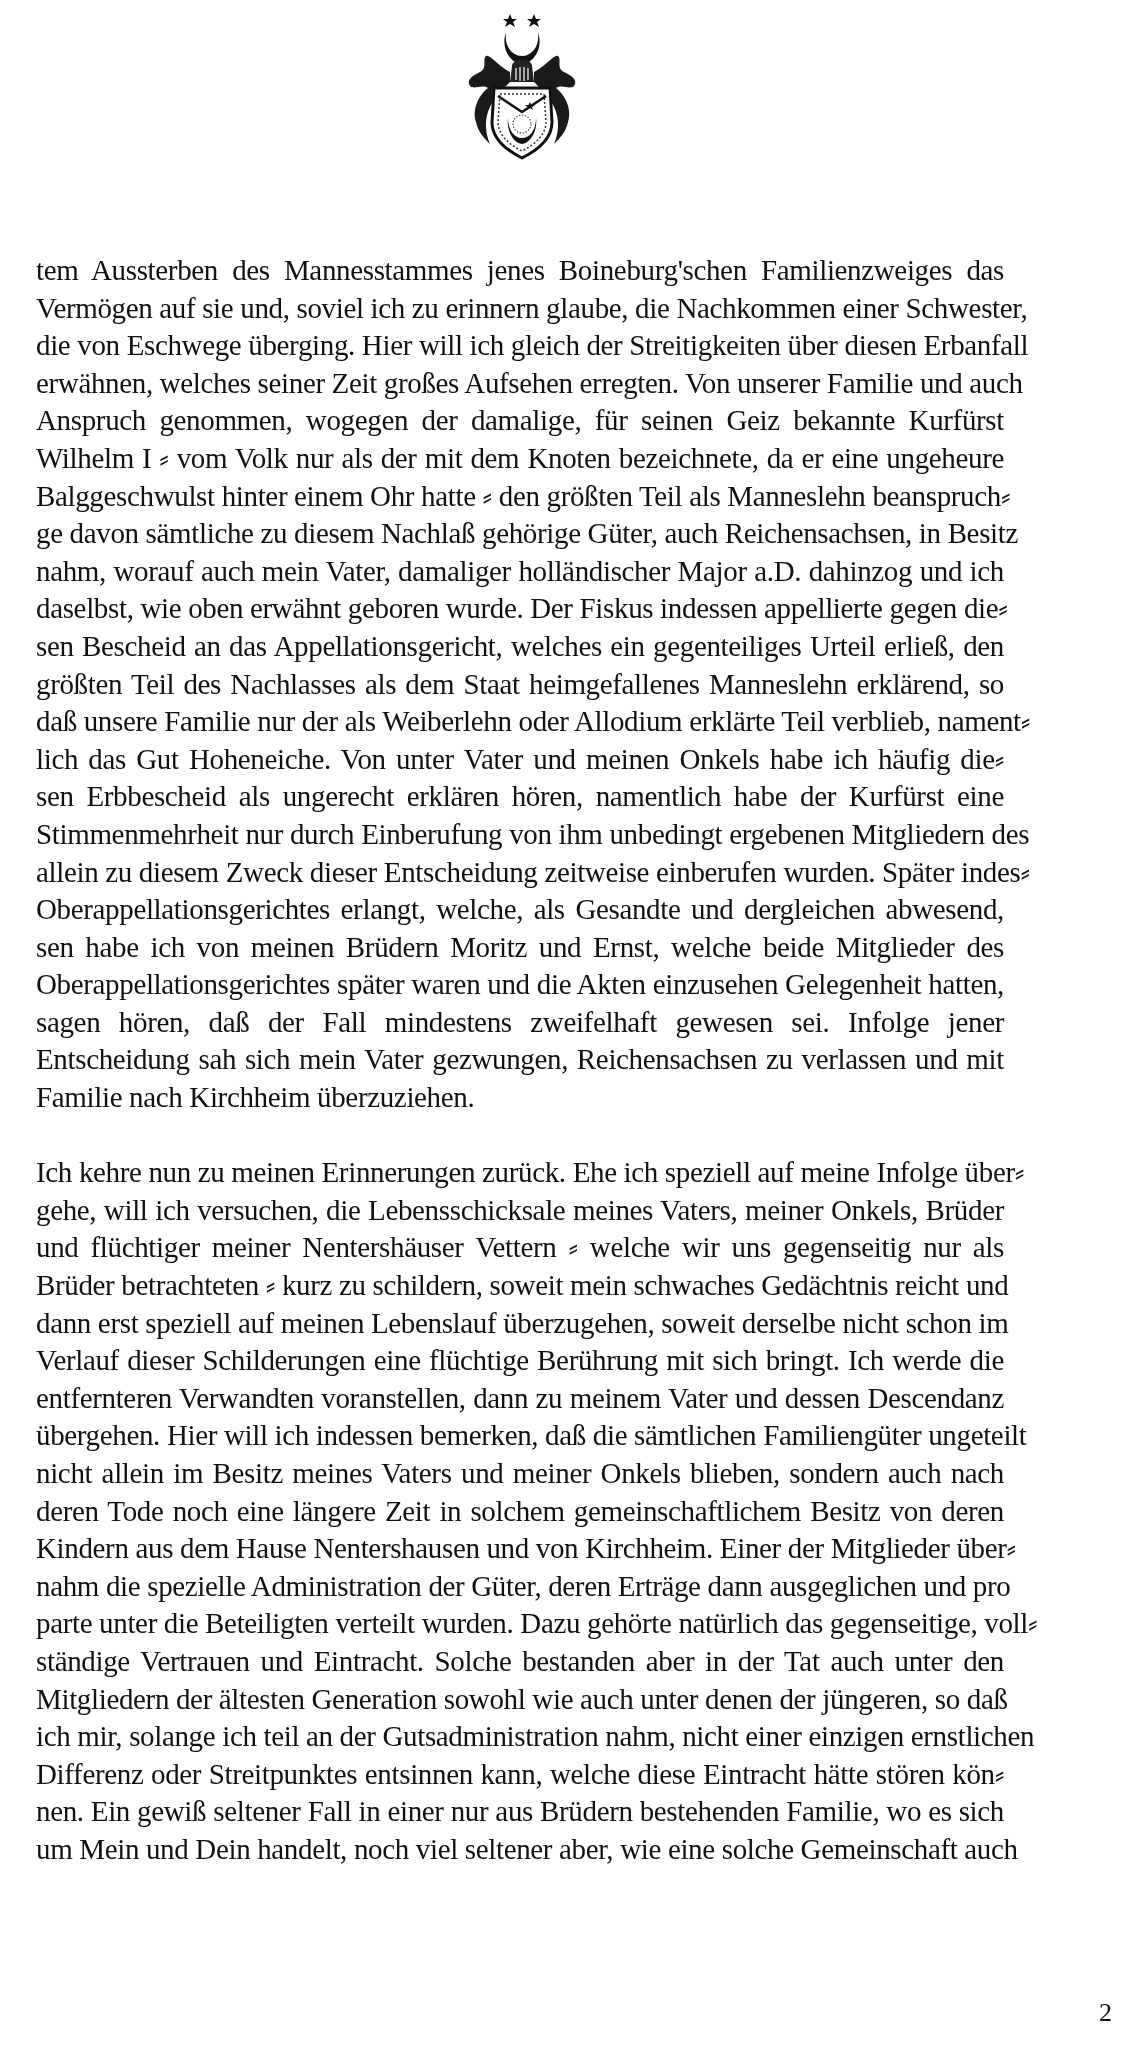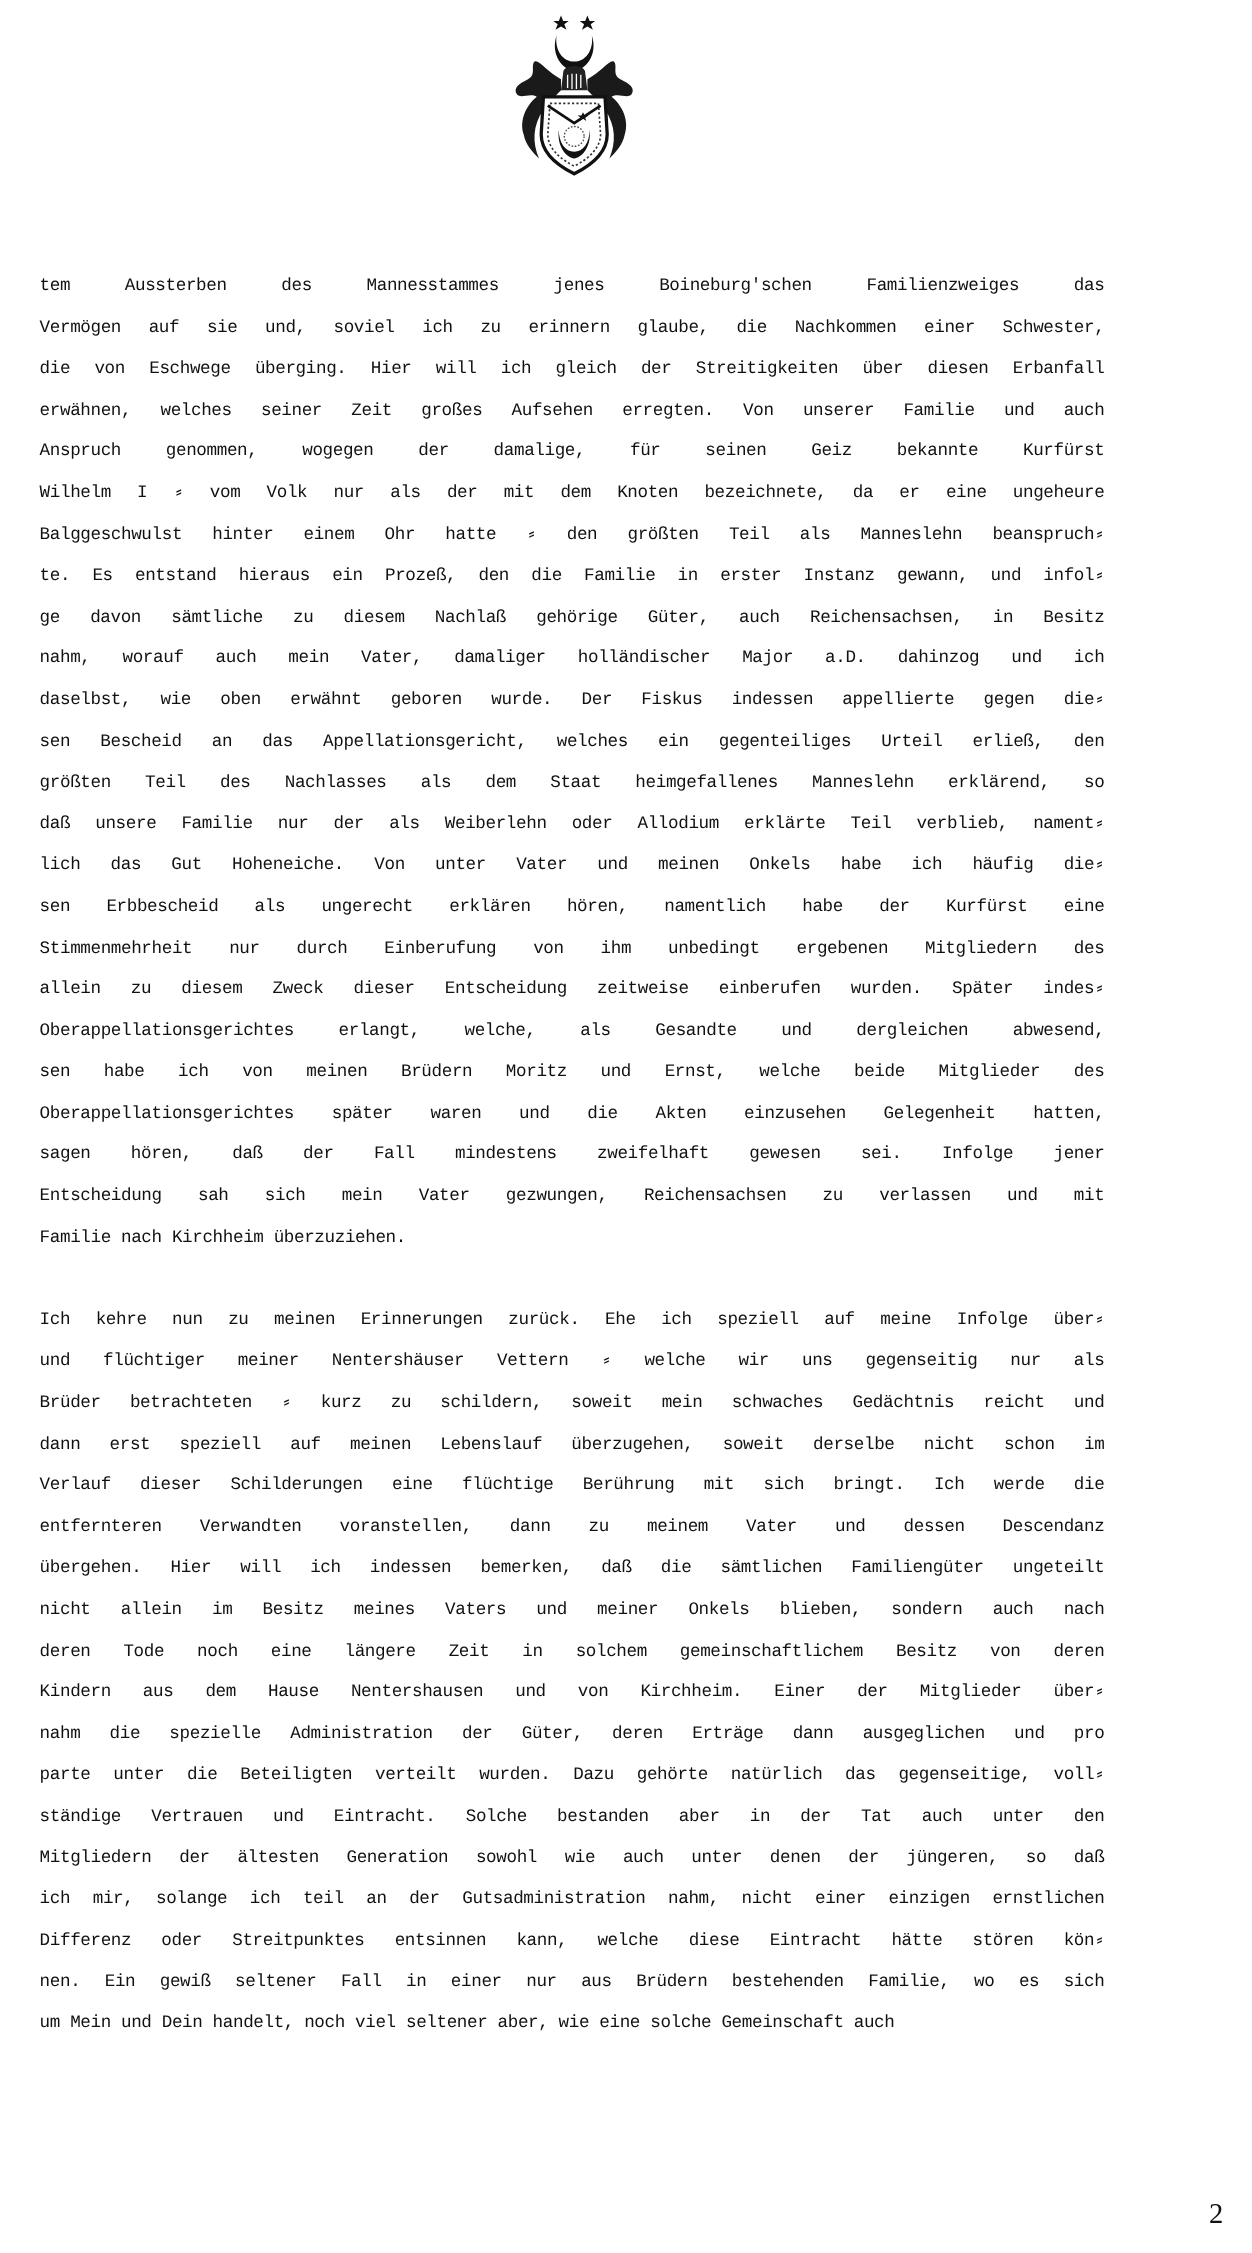--- a/index.html
+++ b/index.html
@@ -17,24 +17,24 @@
     .crest {
       position: absolute;
       left: 460px;
       top: 10px;
       width: 124px;
       height: 152px;
     }
     .text-column {
       position: absolute;
       left: 36px;
-      top: 242px;
+      top: 252px;
       width: 968px;
-      font-family: Liberation Mono, monospace;
-      font-size: 16px;
+      font-family: Liberation Serif, serif;
+      font-size: 29px;
       line-height: 37.6px;
       letter-spacing: -0.35px;
       font-stretch: condensed;
     }
     .line {
       display: block;
       white-space: nowrap;
       text-align: justify;
       text-align-last: justify;
       height: 37.6px;
@@ -93,41 +93,41 @@
 
 <div class="text-column">
   <div id="para-0">
       <span class="line">tem Aussterben des Mannesstammes jenes Boineburg'schen Familienzweiges das</span>
       <span class="line">Vermögen auf sie und, soviel ich zu erinnern glaube, die Nachkommen einer Schwester,</span>
       <span class="line">die von Eschwege überging. Hier will ich gleich der Streitigkeiten über diesen Erbanfall</span>
       <span class="line">erwähnen, welches seiner Zeit großes Aufsehen erregten. Von unserer Familie und auch</span>
       <span class="line">Anspruch genommen, wogegen der damalige, für seinen Geiz bekannte Kurfürst</span>
       <span class="line">Wilhelm I ⸗ vom Volk nur als der mit dem Knoten bezeichnete, da er eine ungeheure</span>
       <span class="line">Balggeschwulst hinter einem Ohr hatte ⸗ den größten Teil als Manneslehn beanspruch⸗</span>
-      <span class="line">te. Es entstand hieraus ein Prozeß, den die Familie in erster Instanz gewann, und infol⸗</span>
       <span class="line">ge davon sämtliche zu diesem Nachlaß gehörige Güter, auch Reichensachsen, in Besitz</span>
       <span class="line">nahm, worauf auch mein Vater, damaliger holländischer Major a.D. dahinzog und ich</span>
       <span class="line">daselbst, wie oben erwähnt geboren wurde. Der Fiskus indessen appellierte gegen die⸗</span>
       <span class="line">sen Bescheid an das Appellationsgericht, welches ein gegenteiliges Urteil erließ, den</span>
       <span class="line">größten Teil des Nachlasses als dem Staat heimgefallenes Manneslehn erklärend, so</span>
       <span class="line">daß unsere Familie nur der als Weiberlehn oder Allodium erklärte Teil verblieb, nament⸗</span>
       <span class="line">lich das Gut Hoheneiche. Von unter Vater und meinen Onkels habe ich häufig die⸗</span>
       <span class="line">sen Erbbescheid als ungerecht erklären hören, namentlich habe der Kurfürst eine</span>
       <span class="line">Stimmenmehrheit nur durch Einberufung von ihm unbedingt ergebenen Mitgliedern des</span>
       <span class="line">allein zu diesem Zweck dieser Entscheidung zeitweise einberufen wurden. Später indes⸗</span>
       <span class="line">Oberappellationsgerichtes erlangt, welche, als Gesandte und dergleichen abwesend,</span>
       <span class="line">sen habe ich von meinen Brüdern Moritz und Ernst, welche beide Mitglieder des</span>
       <span class="line">Oberappellationsgerichtes später waren und die Akten einzusehen Gelegenheit hatten,</span>
       <span class="line">sagen hören, daß der Fall mindestens zweifelhaft gewesen sei. Infolge jener</span>
       <span class="line">Entscheidung sah sich mein Vater gezwungen, Reichensachsen zu verlassen und mit</span>
       <span class="line last">Familie nach Kirchheim überzuziehen.</span>
     </div>
   <div class="para-gap"></div>
   <div id="para-1">
       <span class="line">Ich kehre nun zu meinen Erinnerungen zurück. Ehe ich speziell auf meine Infolge über⸗</span>
+      <span class="line">gehe, will ich versuchen, die Lebensschicksale meines Vaters, meiner Onkels, Brüder</span>
       <span class="line">und flüchtiger meiner Nentershäuser Vettern ⸗ welche wir uns gegenseitig nur als</span>
       <span class="line">Brüder betrachteten ⸗ kurz zu schildern, soweit mein schwaches Gedächtnis reicht und</span>
       <span class="line">dann erst speziell auf meinen Lebenslauf überzugehen, soweit derselbe nicht schon im</span>
       <span class="line">Verlauf dieser Schilderungen eine flüchtige Berührung mit sich bringt. Ich werde die</span>
       <span class="line">entfernteren Verwandten voranstellen, dann zu meinem Vater und dessen Descendanz</span>
       <span class="line">übergehen. Hier will ich indessen bemerken, daß die sämtlichen Familiengüter ungeteilt</span>
       <span class="line">nicht allein im Besitz meines Vaters und meiner Onkels blieben, sondern auch nach</span>
       <span class="line">deren Tode noch eine längere Zeit in solchem gemeinschaftlichem Besitz von deren</span>
       <span class="line">Kindern aus dem Hause Nentershausen und von Kirchheim. Einer der Mitglieder über⸗</span>
       <span class="line">nahm die spezielle Administration der Güter, deren Erträge dann ausgeglichen und pro</span>

